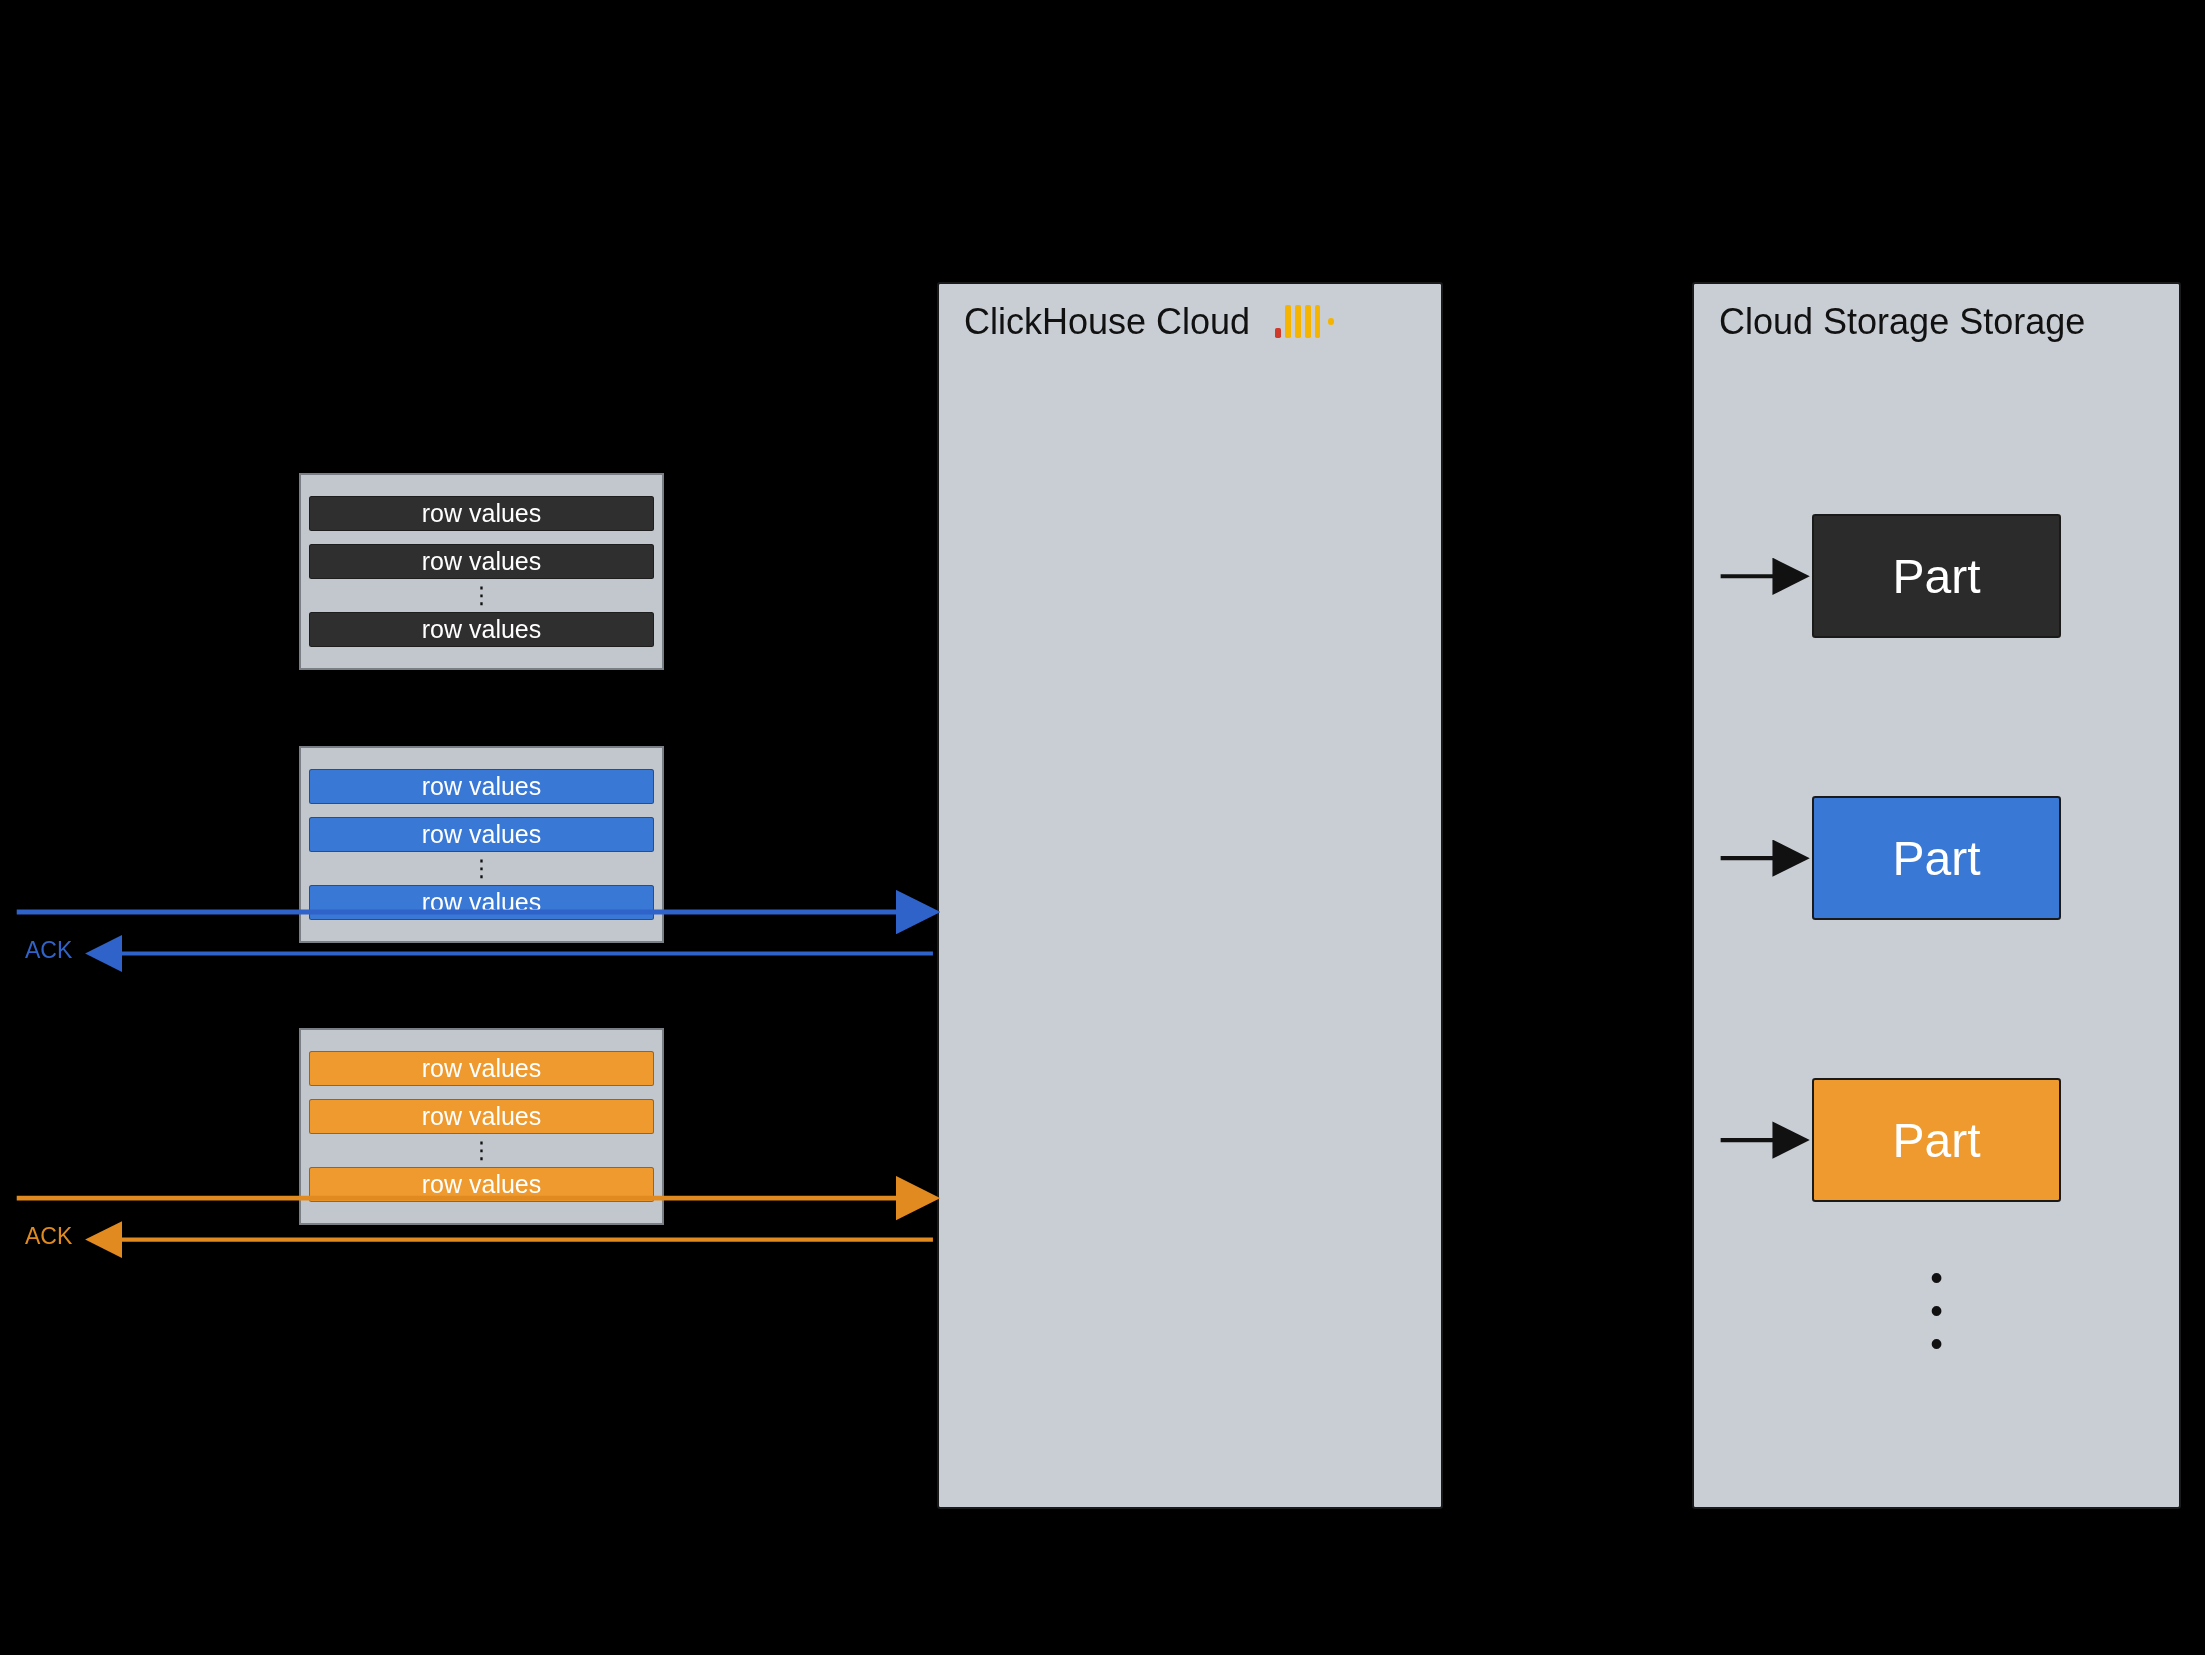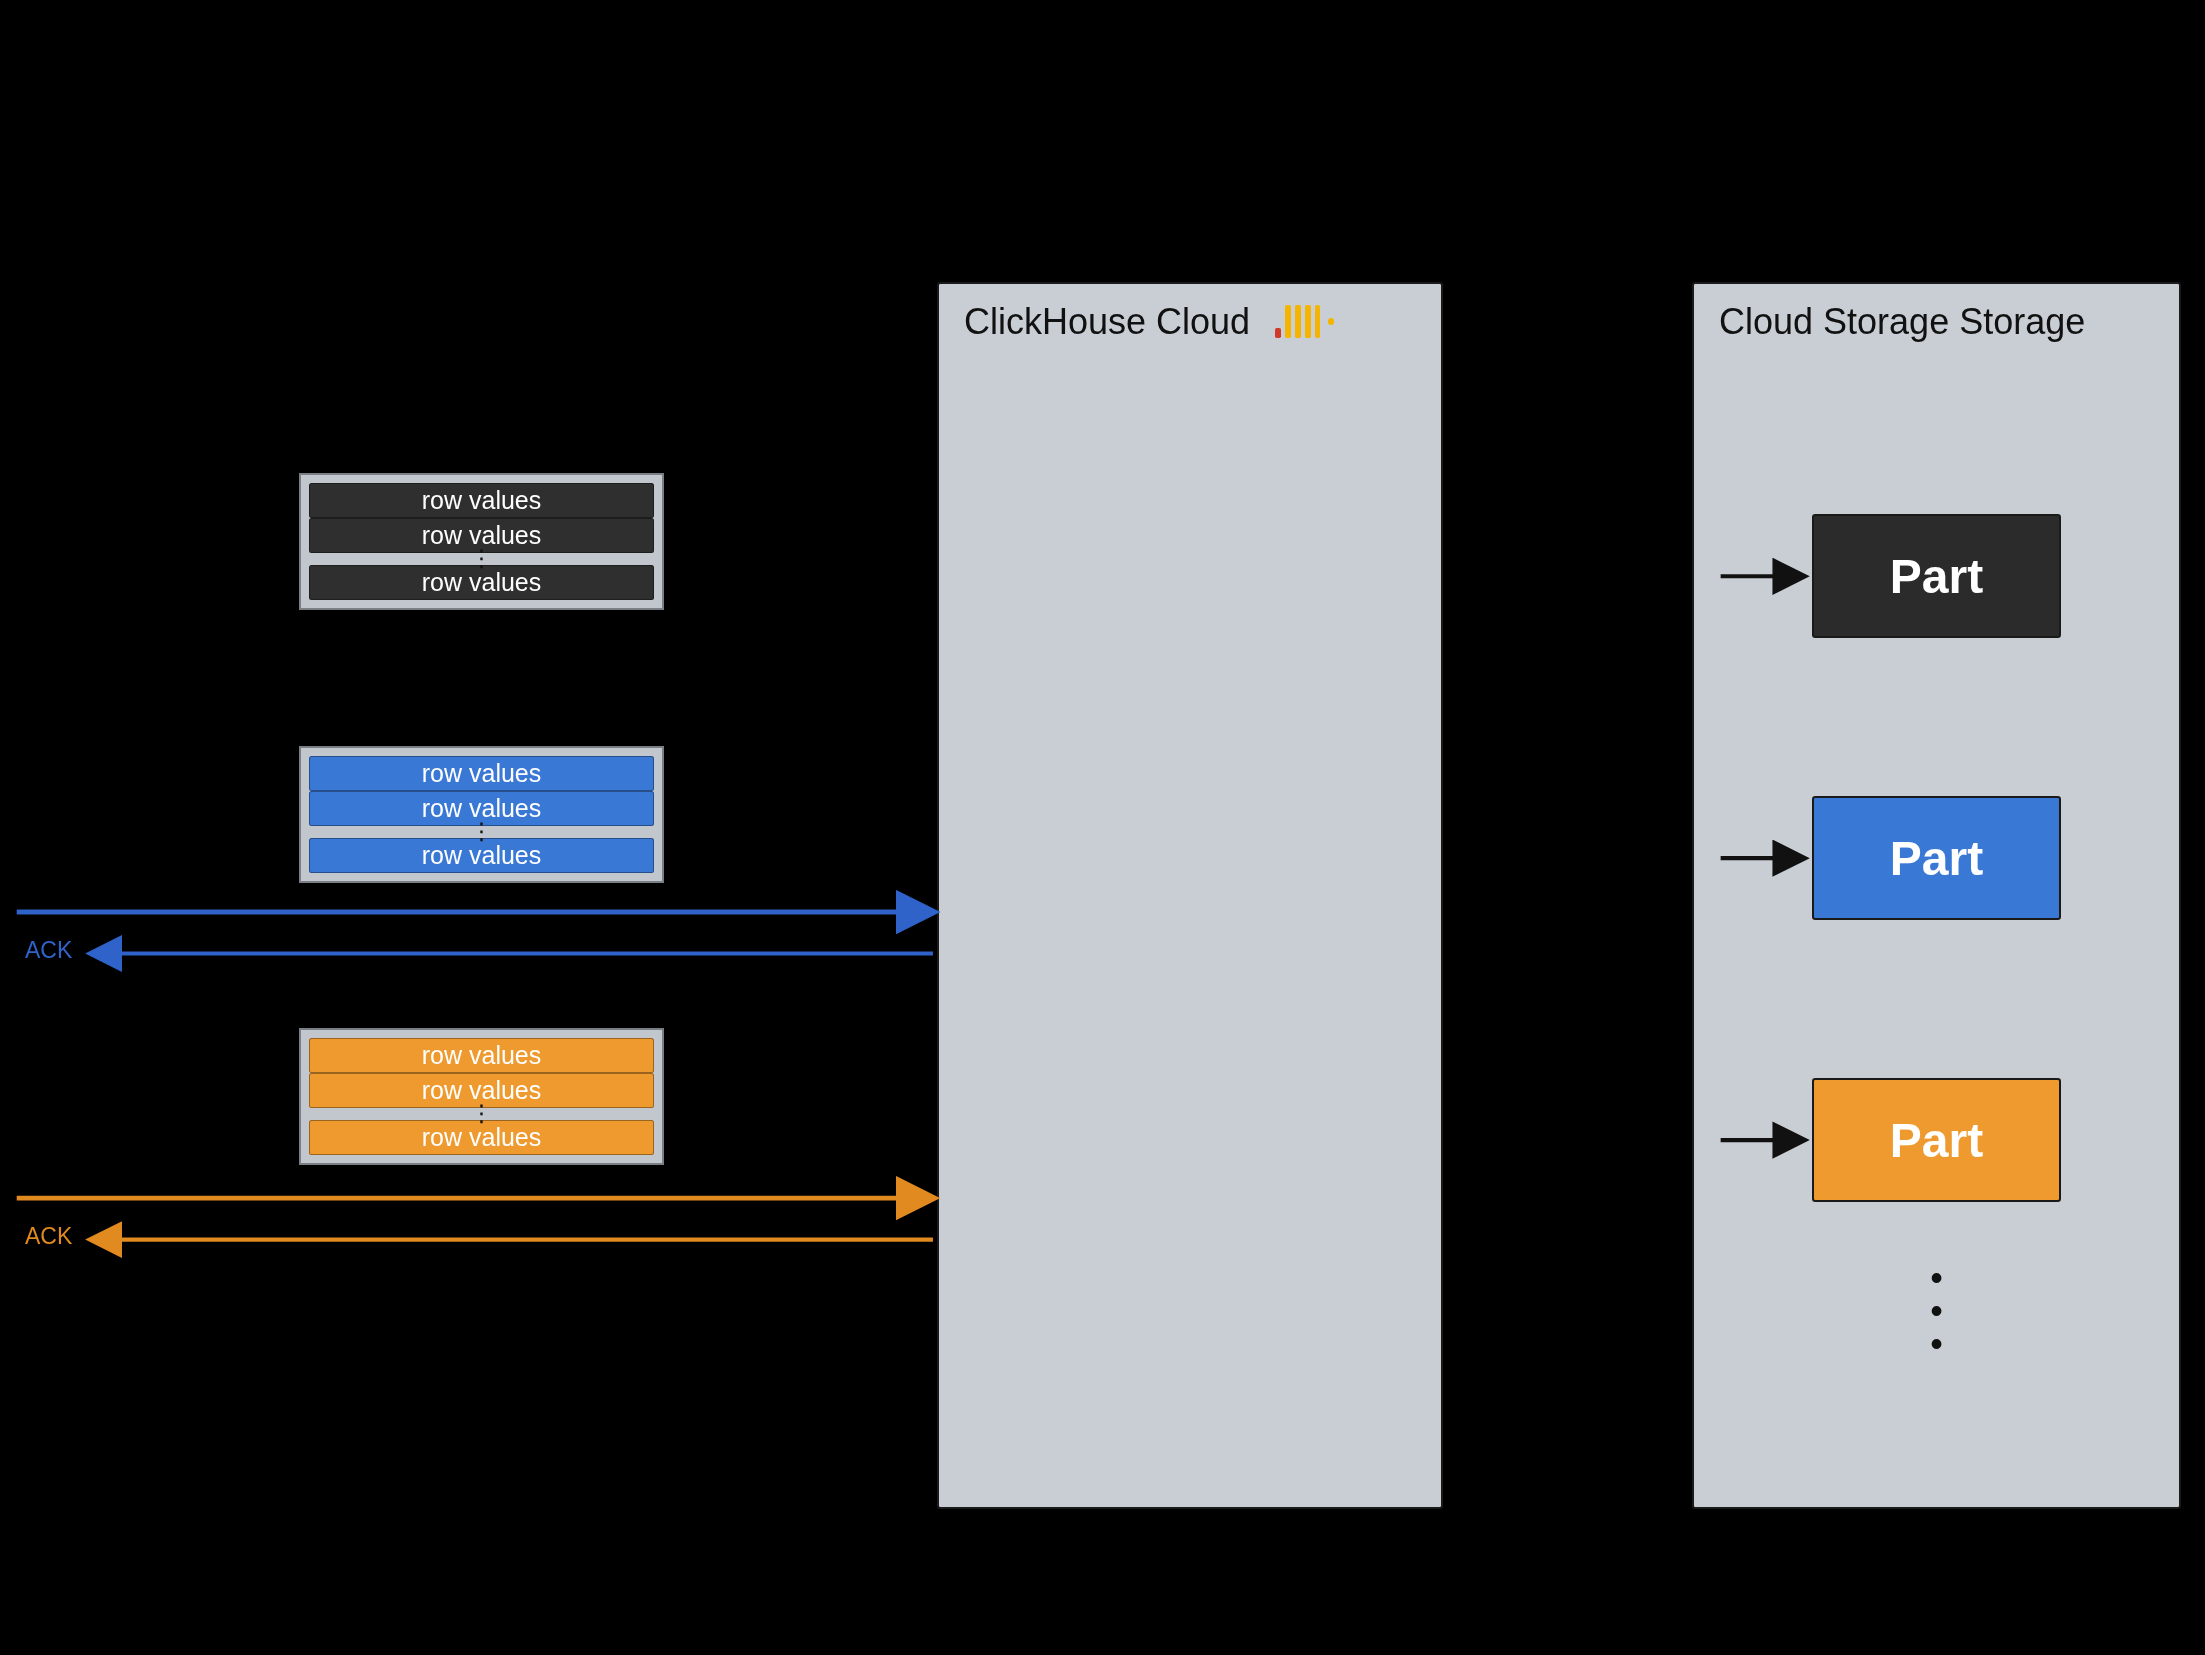--- a/index.html
+++ b/index.html
@@ -51,21 +51,21 @@
   }
   .row-pill {
     height: 35px;
     border-radius: 2.5px;
     border: 1.7px solid rgba(0,0,0,0.35);
     color: #fff;
     font-size: 25px;
     display:flex;
     align-items:center;
     justify-content:center;
-    margin: 0 0;
+    margin: 13px 0;
   }
   .vdots {
     color:#111;
     font-size: 23px;
     line-height: 6.6px;
     text-align:center;
     letter-spacing: 0;
     margin: 1.7px 0 3.3px 0;
   }
   .pill-dark  { background:#2f2f2f; }
@@ -77,21 +77,20 @@
     position:absolute;
     width: 249px;
     height: 124px;
     border: 2.5px solid #1a1a1a;
     border-radius: 3.3px;
     color:#fff;
     font-size: 48px;
     display:flex;
     align-items:center;
     justify-content:center;
-    font-weight:bold;
   }
   .part-dark   { background:#2b2b2b; }
   .part-blue   { background:#3a78d6; }
   .part-orange { background:#ee9a2e; }
 
   
   .ack {
     position:absolute;
     font-size: 23px;
     font-weight: normal;

